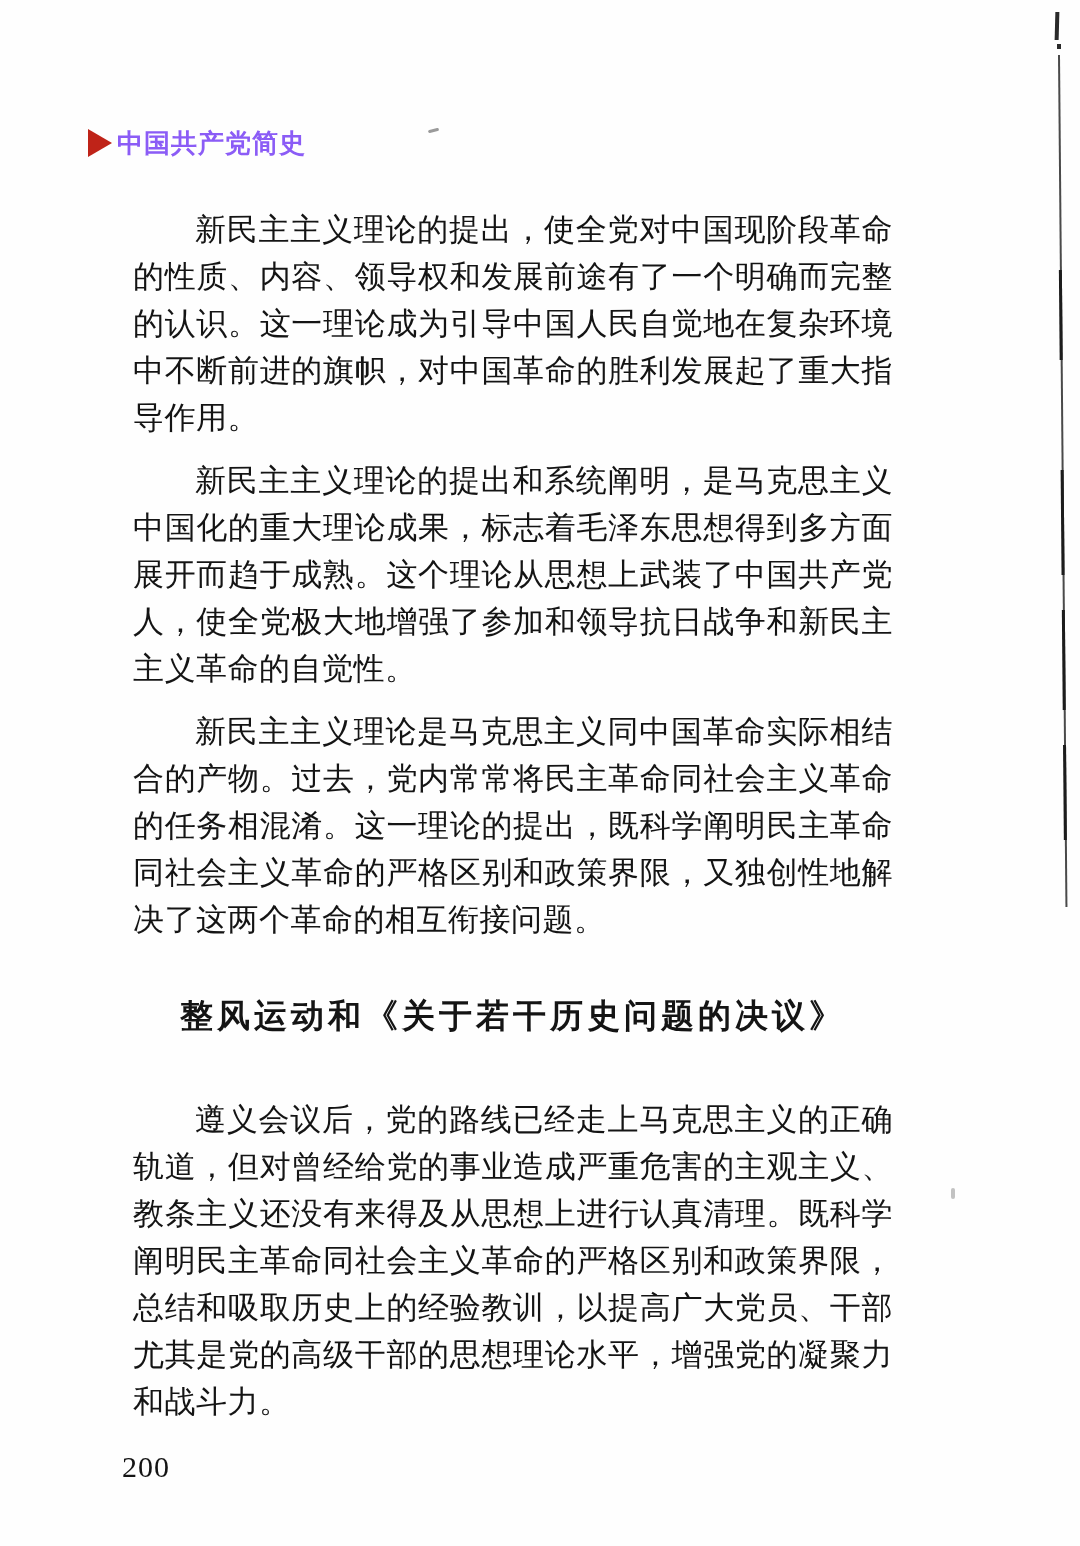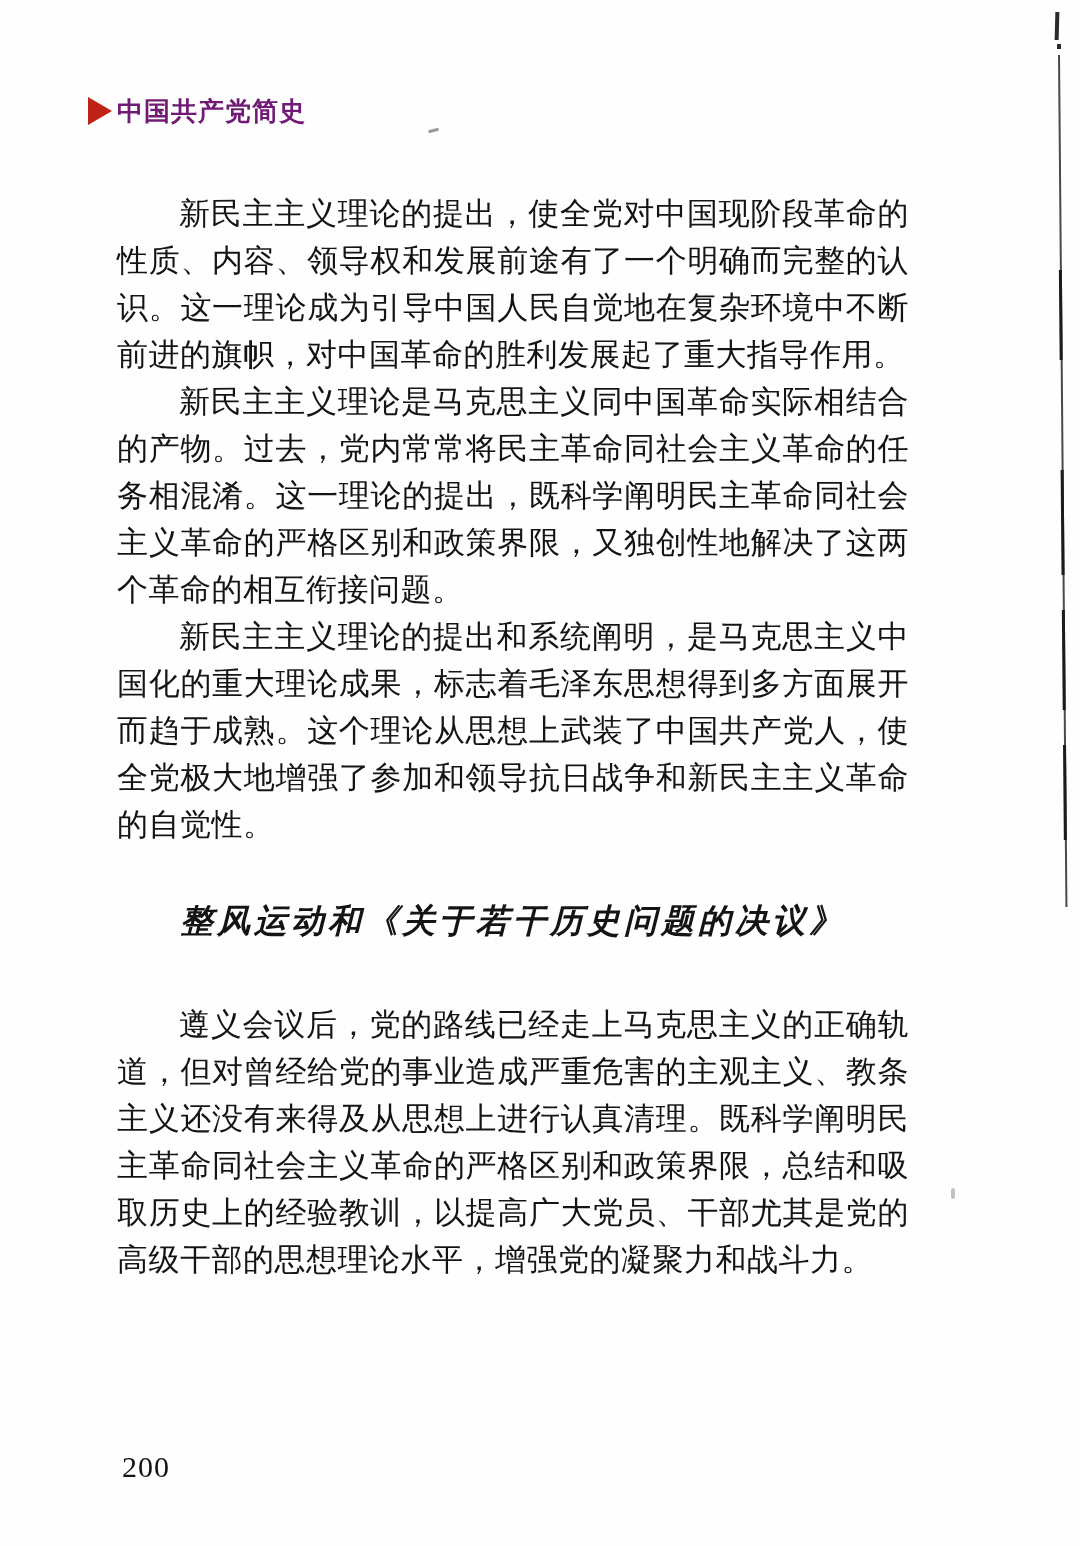--- a/index.html
+++ b/index.html
@@ -6,23 +6,23 @@
   .page {
     position:relative;
     width:1080px; height:1546px;
     background:#fefefe;
     font-family:"Liberation Serif","DejaVu Serif",serif;
     color:#141414;
     overflow:hidden;
   }
   
   .header {
-    position:absolute; left:88px; top:96px;
+    position:absolute; left:88px; top:128px;
     display:flex; align-items:center;
-    color:#701a75;
+    color:#8b5cf6;
   }
   .tri {
     width:0; height:0; flex:0 0 auto;
     border-left:24px solid #bf2318;
     border-top:14px solid transparent;
     border-bottom:14px solid transparent;
     margin-right:5px;
   }
   .header-title {
     font-family:"Liberation Sans","DejaVu Sans",sans-serif;
@@ -31,26 +31,25 @@
     letter-spacing:1px;
     line-height:30px;
   }
   
   .body-text {
     position:absolute; left:117px; top:190px; width:792px;
     font-size:31px; line-height:47px;
     letter-spacing:0.5px;
     text-align:justify;
   }
-  .body-text p { margin:0; text-indent:2em; }
+  .body-text p { margin:16px; text-indent:2em; }
   .section-heading {
     margin:48px 0 55px 0;
     font-size:33px;
     font-weight:600;
-    font-style:italic;          
     text-align:center;
     letter-spacing:4px;
     line-height:50px;
   }
   .page-number {
     position:absolute; left:122px; top:1450px;
     font-size:30px; letter-spacing:1px;
   }
   
   .edge-line {
@@ -89,22 +88,22 @@
 <div class="page">
 
   <div class="header">
     <span class="tri"></span>
     <span class="header-title">中国共产党简史</span>
   </div>
   <span class="header-smudge"></span>
 
   <div class="body-text">
     <p>新民主主义理论的提出，使全党对中国现阶段革命的性质、内容、领导权和发展前途有了一个明确而完整的认识。这一理论成为引导中国人民自觉地在复杂环境中不断前进的旗帜，对中国革命的胜利发展起了重大指导作用。</p>
+    <p>新民主主义理论的提出和系统阐明，是马克思主义中国化的重大理论成果，标志着毛泽东思想得到多方面展开而趋于成熟。这个理论从思想上武装了中国共产党人，使全党极大地增强了参加和领导抗日战争和新民主主义革命的自觉性。</p>
     <p>新民主主义理论是马克思主义同中国革命实际相结合的产物。过去，党内常常将民主革命同社会主义革命的任务相混淆。这一理论的提出，既科学阐明民主革命同社会主义革命的严格区别和政策界限，又独创性地解决了这两个革命的相互衔接问题。</p>
-    <p>新民主主义理论的提出和系统阐明，是马克思主义中国化的重大理论成果，标志着毛泽东思想得到多方面展开而趋于成熟。这个理论从思想上武装了中国共产党人，使全党极大地增强了参加和领导抗日战争和新民主主义革命的自觉性。</p>
     <h2 class="section-heading">整风运动和《关于若干历史问题的决议》</h2>
     <p>遵义会议后，党的路线已经走上马克思主义的正确轨道，但对曾经给党的事业造成严重危害的主观主义、教条主义还没有来得及从思想上进行认真清理。既科学阐明民主革命同社会主义革命的严格区别和政策界限，总结和吸取历史上的经验教训，以提高广大党员、干部尤其是党的高级干部的思想理论水平，增强党的凝聚力和战斗力。</p>
   </div>
 
   <div class="page-number">200</div>
 
   <span class="edge-tick"></span>
   <span class="edge-dot"></span>
   <div class="edge-line">
     <span class="thin"></span>

